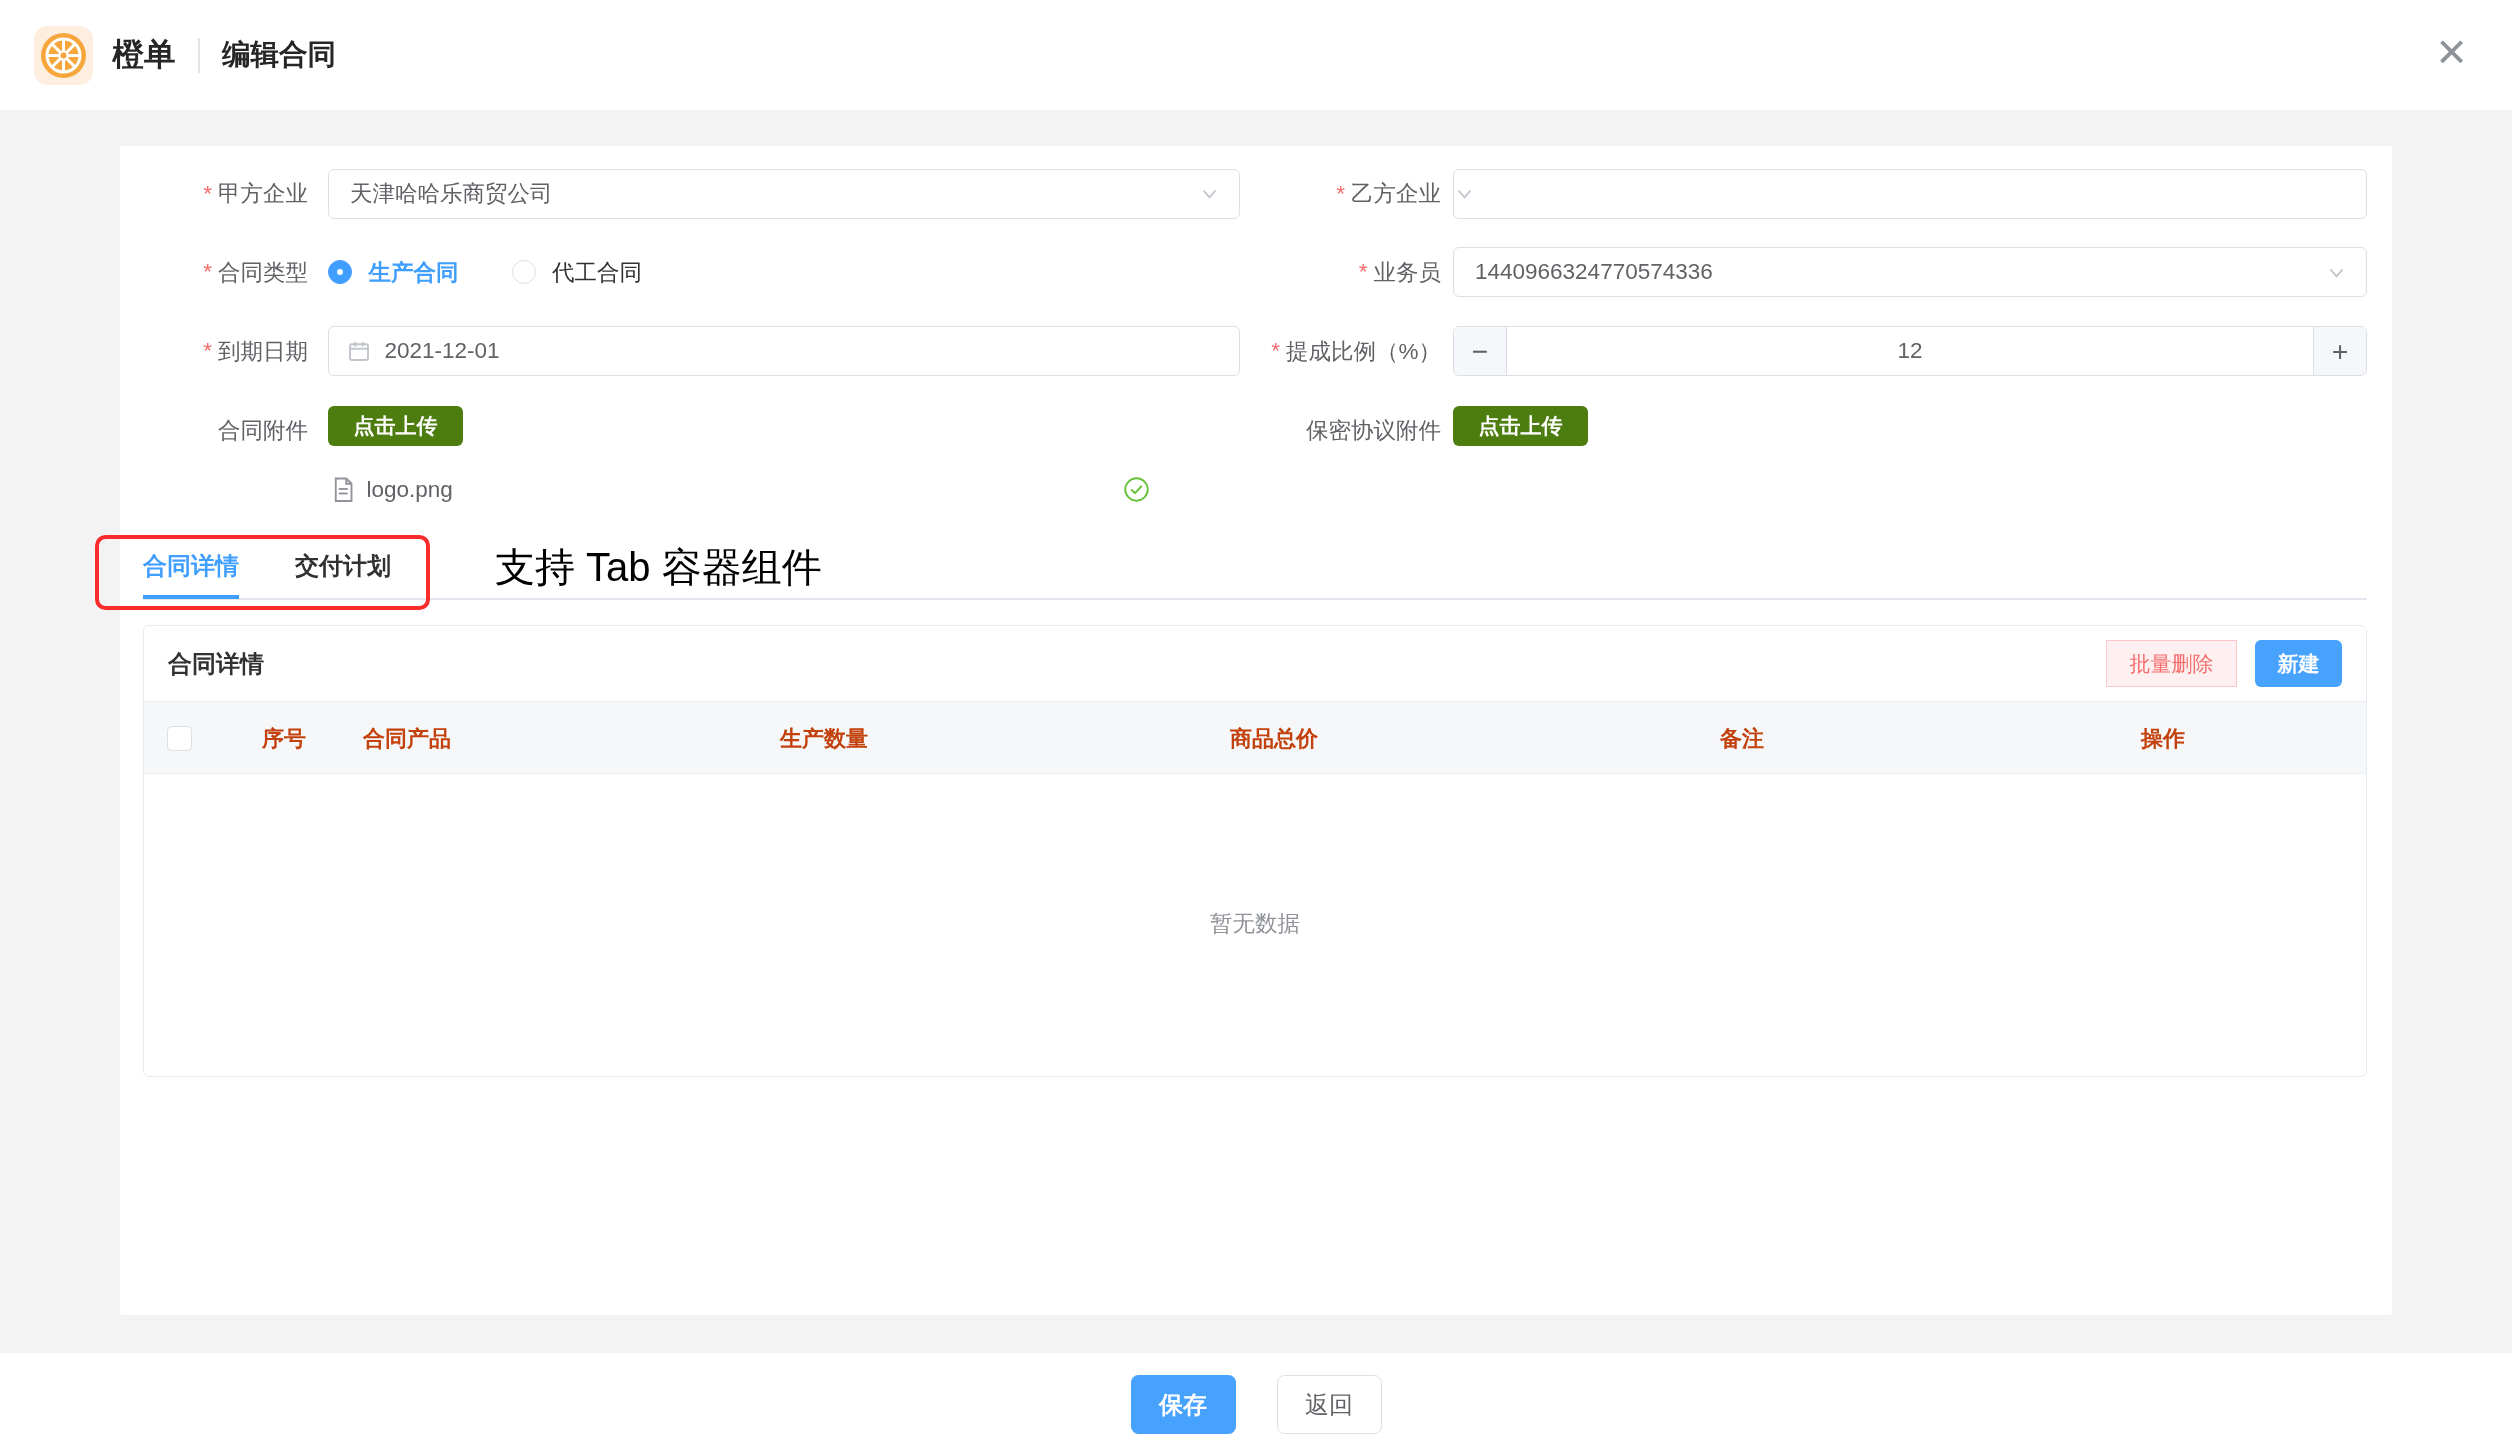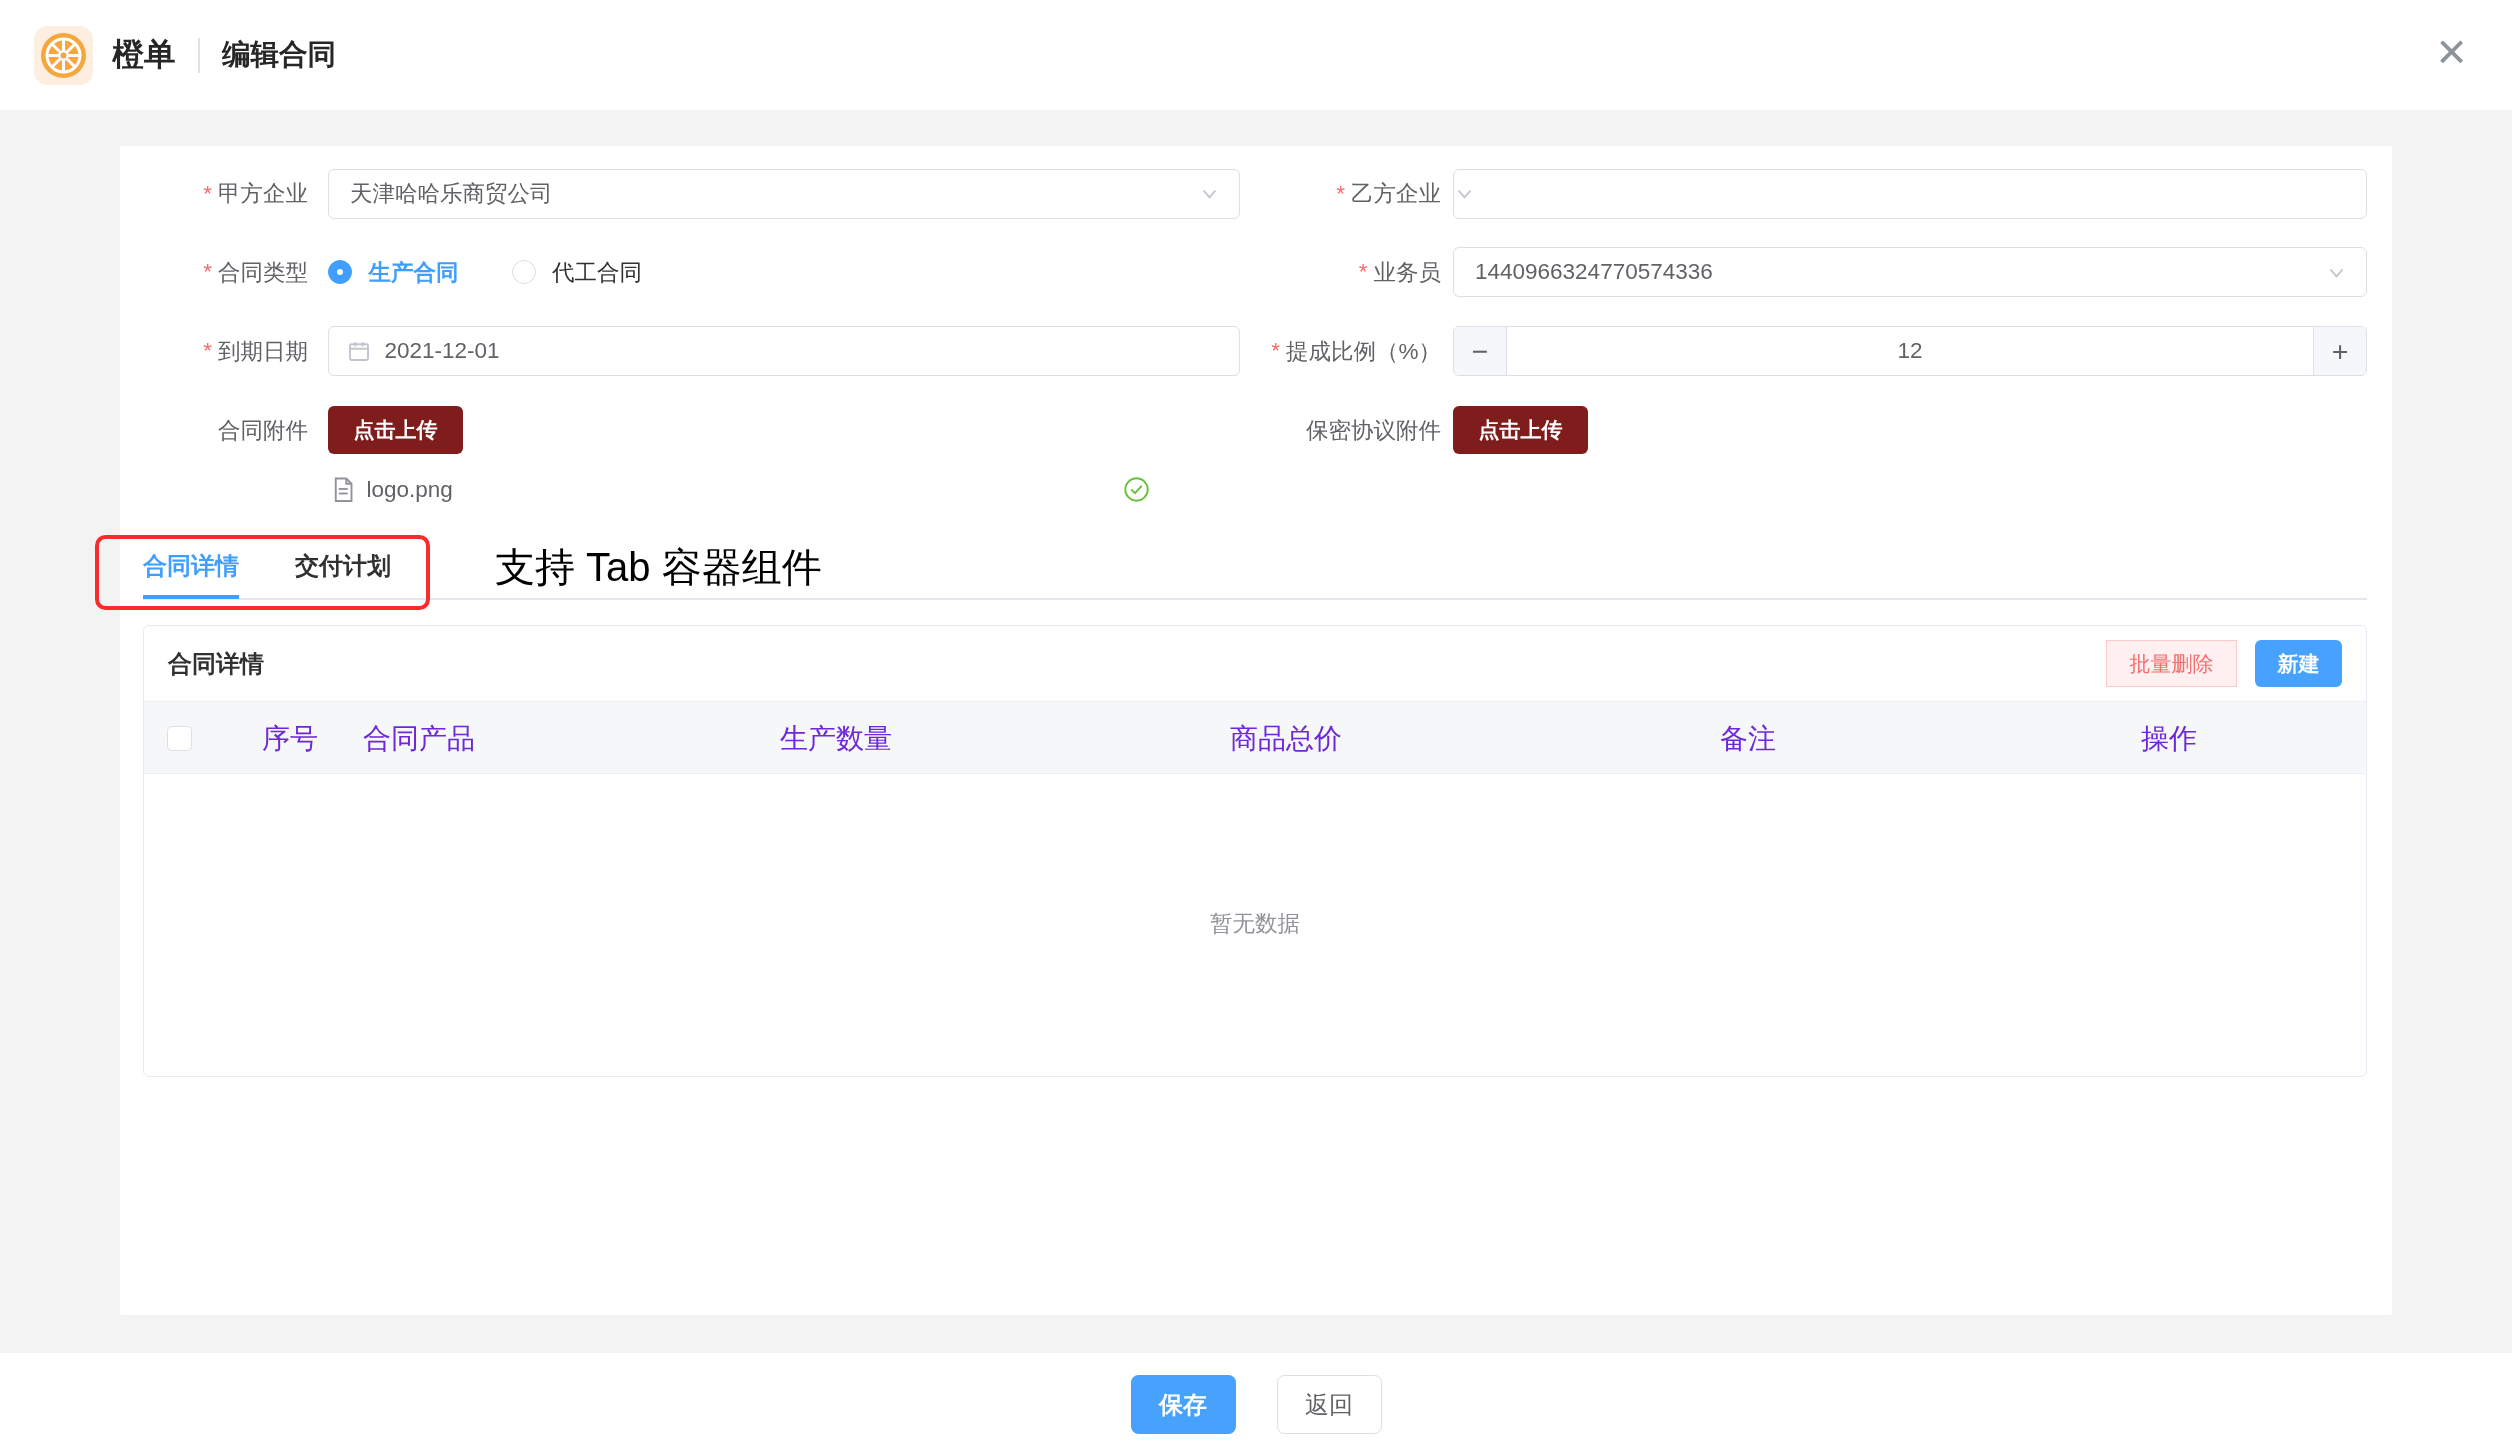--- a/index.html
+++ b/index.html
@@ -89,22 +89,22 @@
     width:53px; background:#f5f7fa; color:#606266; font-size:28.5px;
     display:flex; align-items:center; justify-content:center; cursor:pointer;
   }
   .step-minus { border-right:1.5px solid #dcdfe6; }
   .step-plus  { border-left:1.5px solid #dcdfe6; }
   .step-val { flex:1; display:flex; align-items:center; justify-content:center;
     font-size:22.5px; color:#606266; }
 
   
   .upload-btn {
-    position:absolute; height:48px; padding:0 25.5px; border:none; border-radius:6px;
-    background:#7f1d1d; color:#fff; font-size:21px; font-weight:700;
+    position:absolute; height:40px; padding:0 25.5px; border:none; border-radius:6px;
+    background:#4d7c0f; color:#fff; font-size:21px; font-weight:700;
     display:flex; align-items:center; cursor:pointer;
     font-family:"Liberation Sans","DejaVu Sans",sans-serif;
   }
   .upload-left  { left:208px; top:260px; }
   .upload-right { left:1333px; top:260px; }
 
   .file-row {
     position:absolute; left:212px; top:327px; width:908px; height:33px;
     display:flex; align-items:center; cursor:pointer;
   }
@@ -146,21 +146,21 @@
   .btn-primary-sm {
     height:47px; padding:0 22.5px; border-radius:6px; background:#46a2fc;
     border:none; color:#fff; font-size:21px; font-weight:700; cursor:pointer;
     font-family:"Liberation Sans","DejaVu Sans",sans-serif;
   }
   .thead {
     position:relative; height:73px; background:#f6f7f9;
     border-top:1.5px solid #eceef2; border-bottom:1.5px solid #eceef2;
   }
   .th { position:absolute; top:0; height:73px; display:flex; align-items:center;
-    font-size:28px; font-weight:400; color:#6d28d9; }
+    font-size:22px; font-weight:700; color:#c2410c; }
   .checkbox {
     position:absolute; left:23px; top:24px; width:25px; height:25px;
     border:1.5px solid #dcdfe6; border-radius:4.5px; background:#fff; cursor:pointer;
   }
   .th-c1 { left:118px; }  .th-c2 { left:219px; }  .th-c3 { left:636px; }
   .th-c4 { left:1086px; } .th-c5 { left:1544px;margin-left:32px; } .th-c6 { left:1997px; }
   .tbody-empty {
     height:299px; display:flex; align-items:center; justify-content:center;
     font-size:22.5px; color:#909399;
   }

